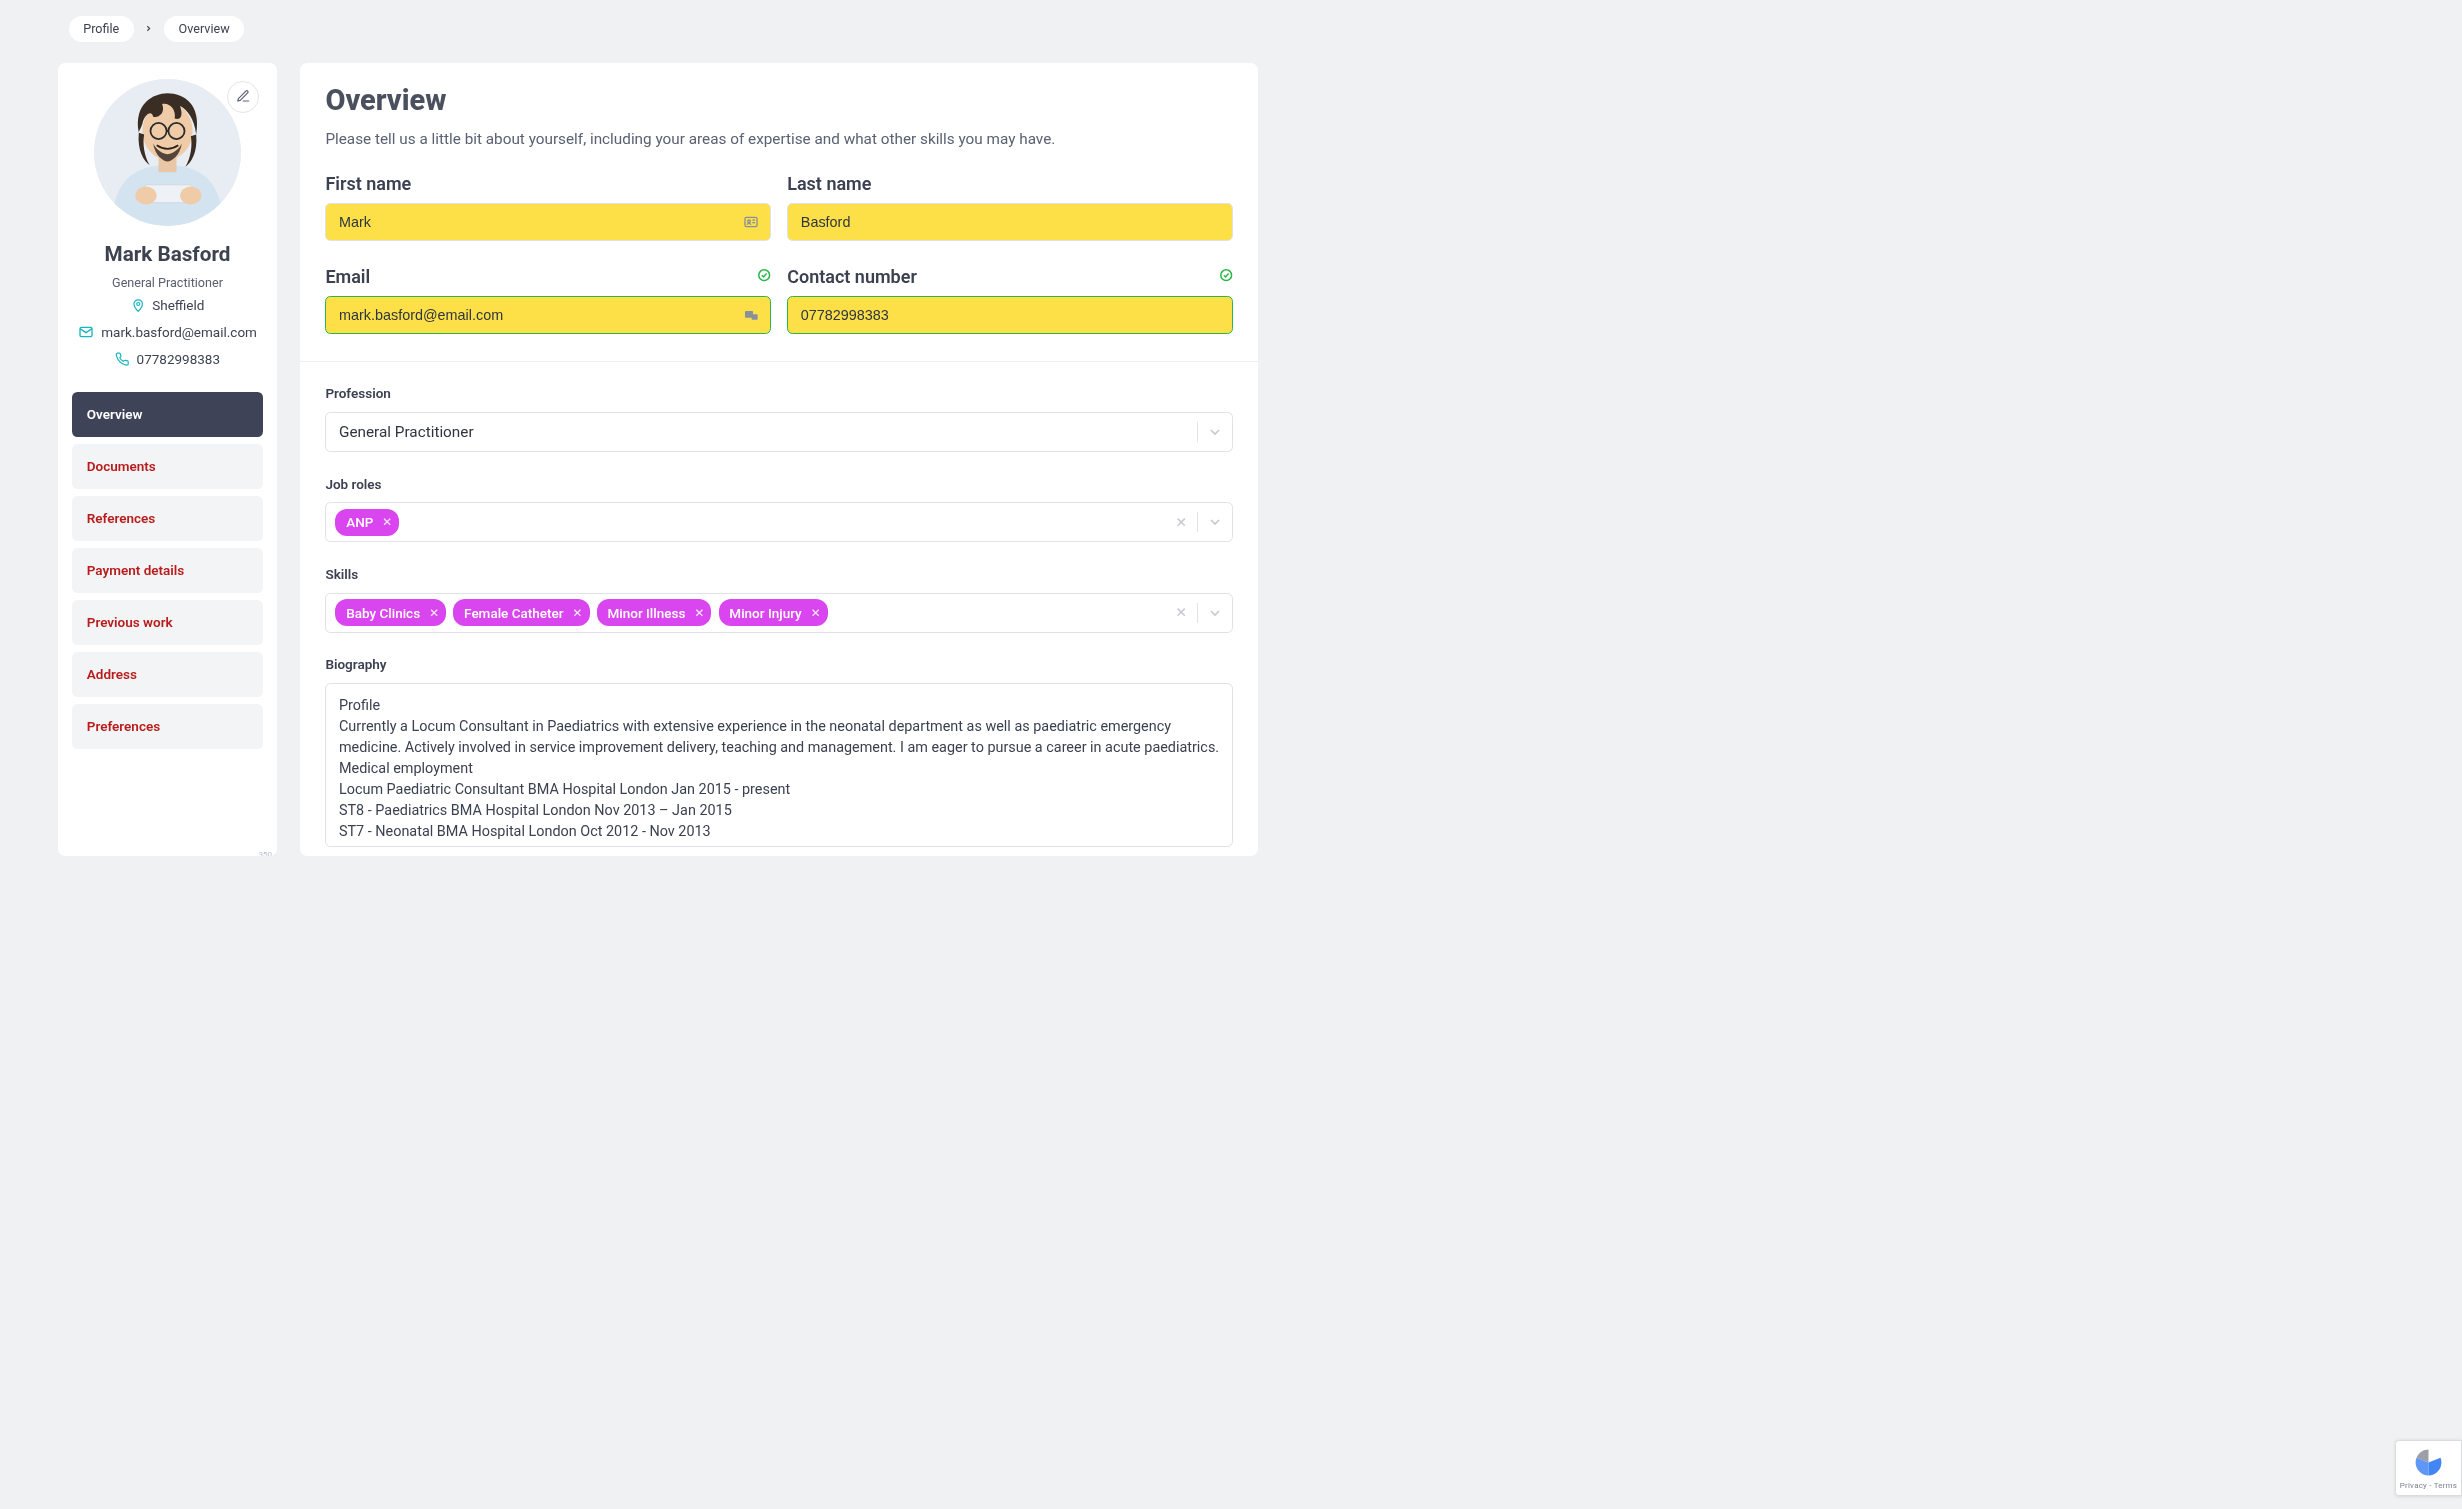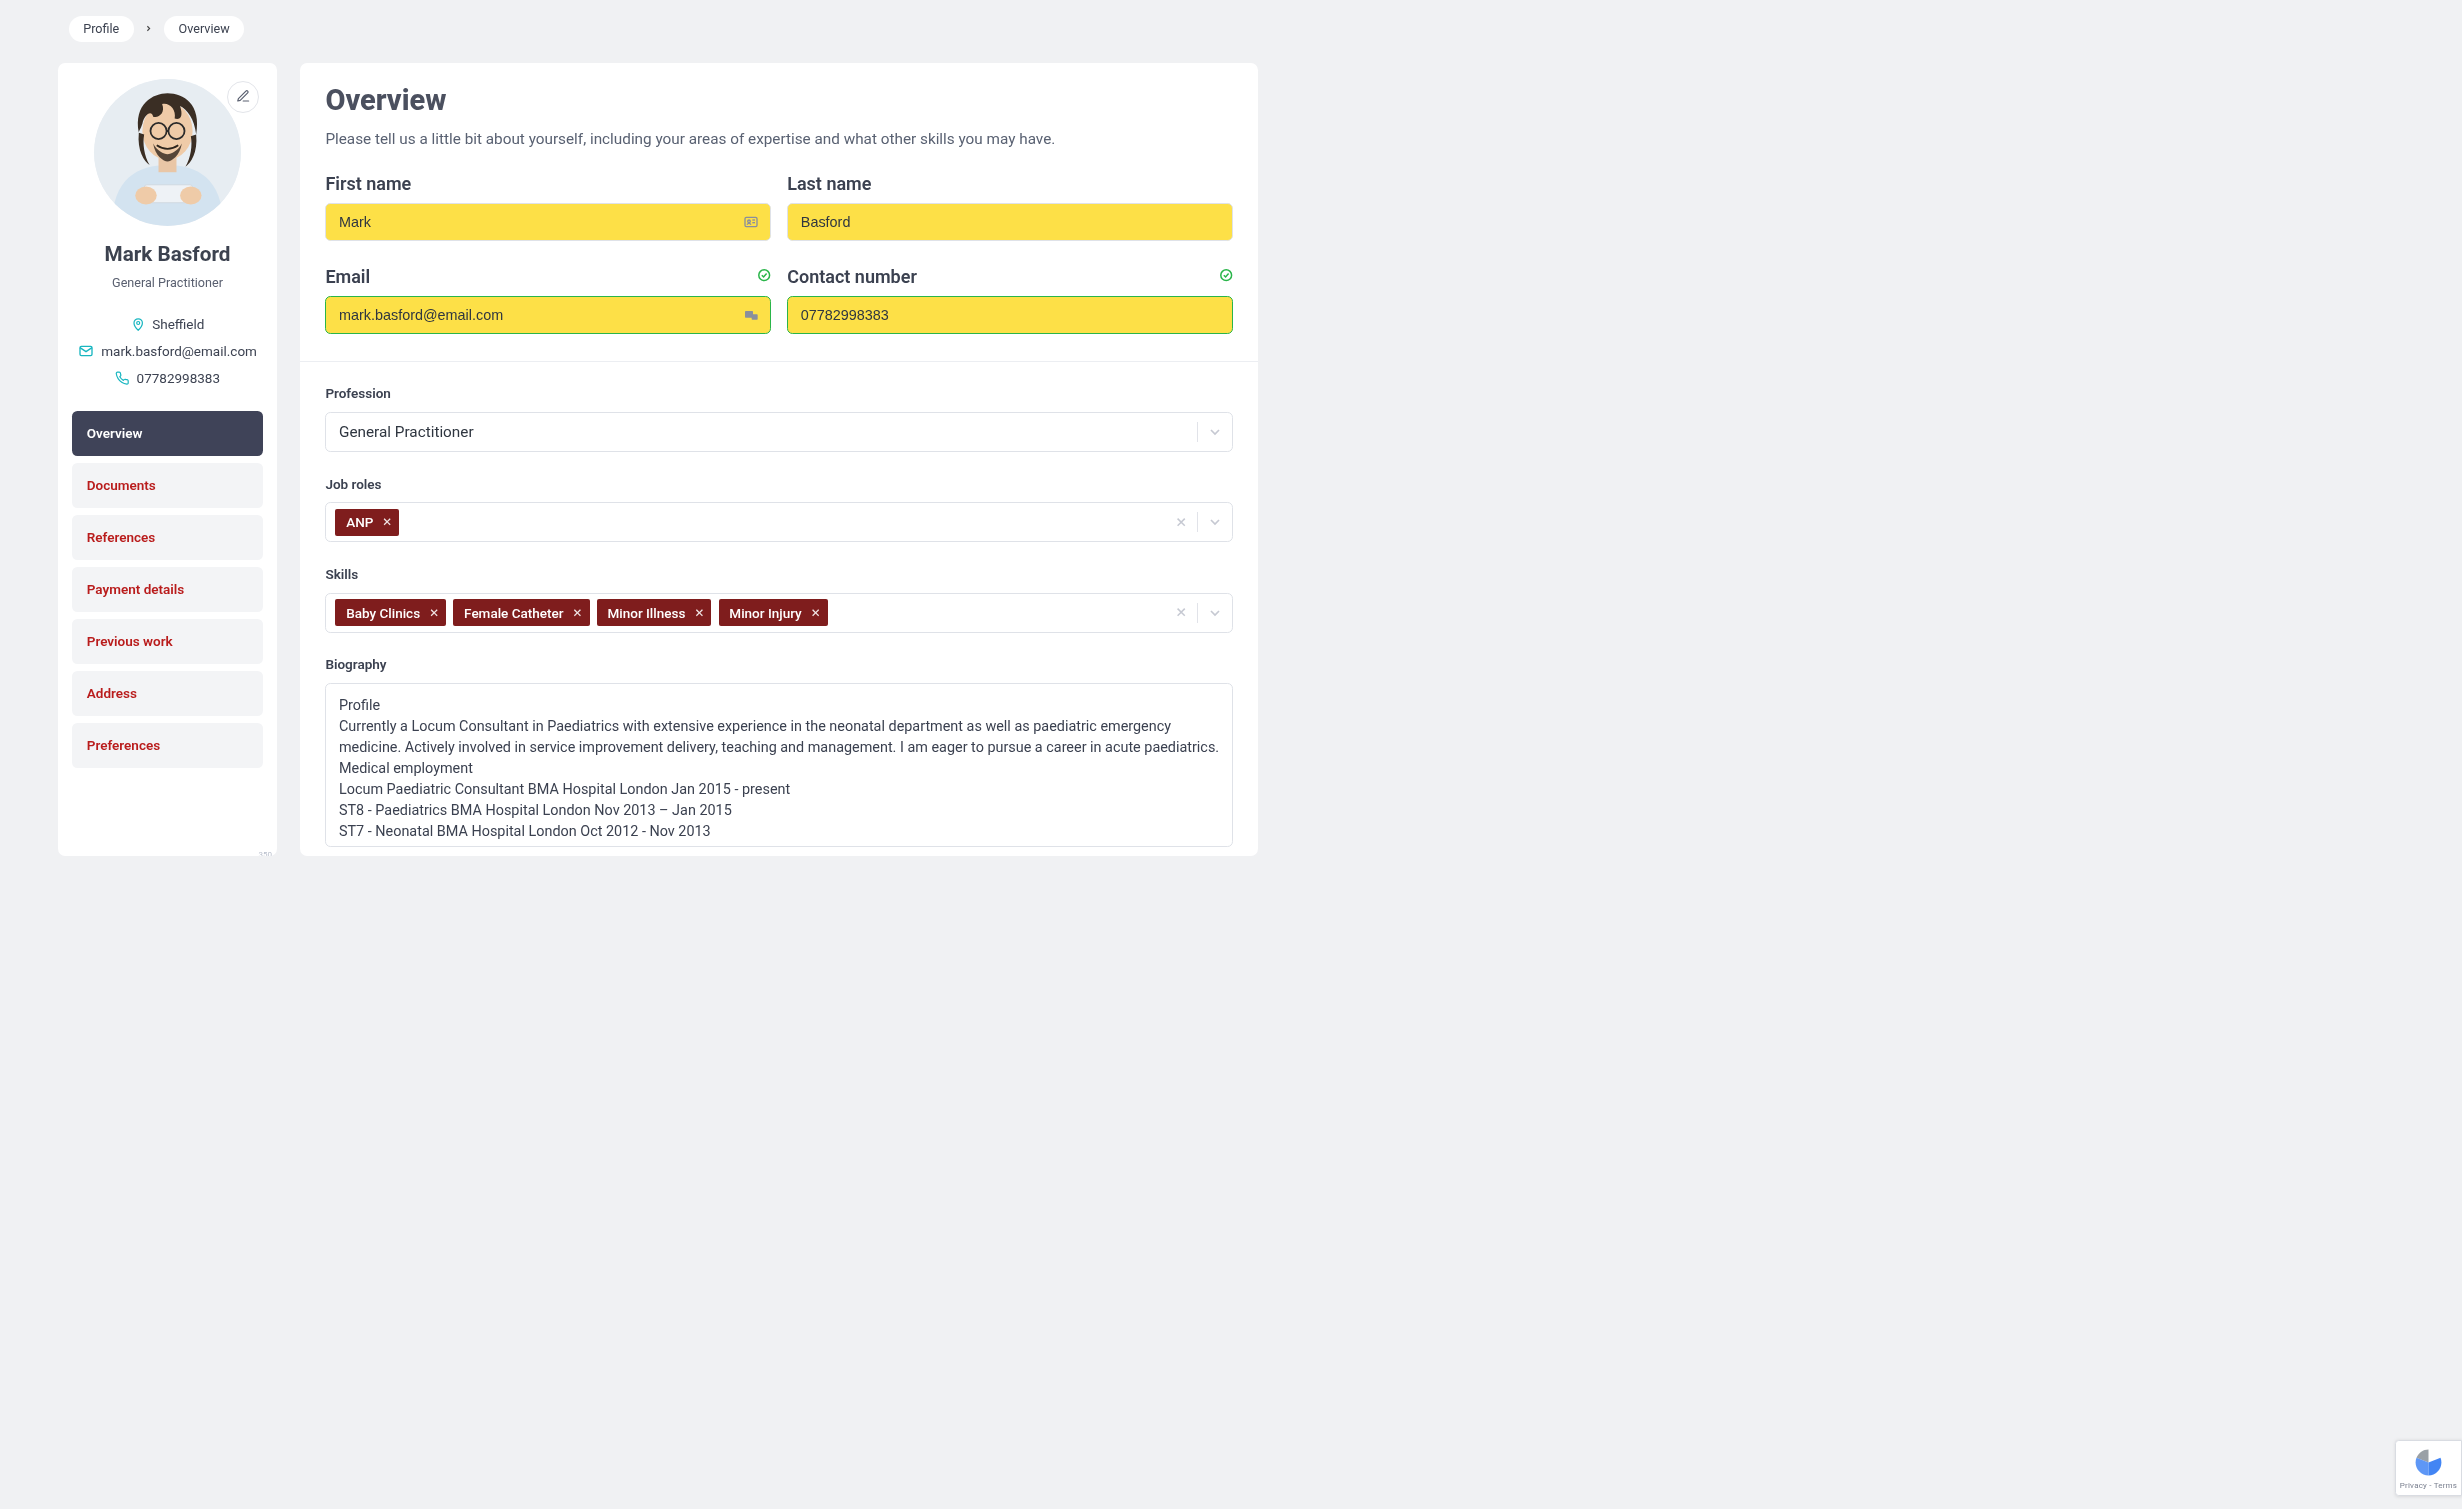--- a/index.html
+++ b/index.html
@@ -49,21 +49,21 @@
   }
   .avatar {
     width:147px; height:147px; border-radius:50%;
     margin:0 auto 16px auto; display:block;
     background: radial-gradient(circle at 50% 30%, #e9eef3 0 100%);
     position:relative; overflow:hidden;
   }
   .avatar svg { width:100%; height:100%; display:block; }
   .profile-name { text-align:center; font-size:20.7px; font-weight:700; color:#3c424f; }
   .profile-role { text-align:center; font-size:12.6px; color:#5a6070; margin-top:9px; }
-  .profile-meta { display:flex; flex-direction:column; gap:10.8px; align-items:center; margin-top:26px; }
+  .profile-meta { display:flex; flex-direction:column; gap:10.8px; align-items:center; margin-top:7px; }
   .meta-row { display:flex; gap:7.2px; align-items:center; font-size:13.5px; color:#3d4352; }
   .meta-row .ico { color:#18b6c0; display:inline-flex; }
 
   .nav { margin-top:25px; display:flex; flex-direction:column; gap:7.2px; }
   .nav-item {
     background:#f3f4f6; color:#b91c1c; border-radius:5.4px;
     padding:14.4px 14.4px; font-size:13.5px; font-weight:600; cursor:pointer;
   }
   .nav-item.active { background:#3f4358; color:#fff; }
 
@@ -105,21 +105,21 @@
   .select-body { flex:1; padding:5.4px 9px; display:flex; flex-wrap:wrap; gap:7.2px; align-items:center; }
   .select-text { font-size:15.3px; color:#2f3640; padding-left:3.6px; }
   .select-ctrl {
     display:flex; align-items:center; gap:0; padding:0 9px 0 0;
   }
   .select-sep { width:0.9px; height:20px; background:#e1e3e9; margin:0 9px; }
   .select-caret, .select-clear { color:#c6c9d2; display:inline-flex; cursor:pointer; }
   .select-ctrl.with-clear .select-clear { margin-left:3.6px; }
 
   .tag {
-    background:#7f1d1d; color:#fff; border-radius:2px; padding:5.4px 7.2px 5.4px 10.8px;
+    background:#d946ef; color:#fff; border-radius:12px; padding:5.4px 7.2px 5.4px 10.8px;
     display:inline-flex; align-items:center; gap:9px; font-size:13.5px; font-weight:500;
     cursor:default;
   }
   .tag .x { font-size:11.7px; opacity:.9; cursor:pointer; }
 
   .bio-box {
     margin-top:10.8px; border:0.9px solid #dfe2e8; border-radius:5.4px; background:#fff;
     padding:12.6px 12.6px; font-size:14.4px; line-height:1.45; color:#3b4150;
     white-space:pre-line; height:164px; overflow:hidden;
   }

